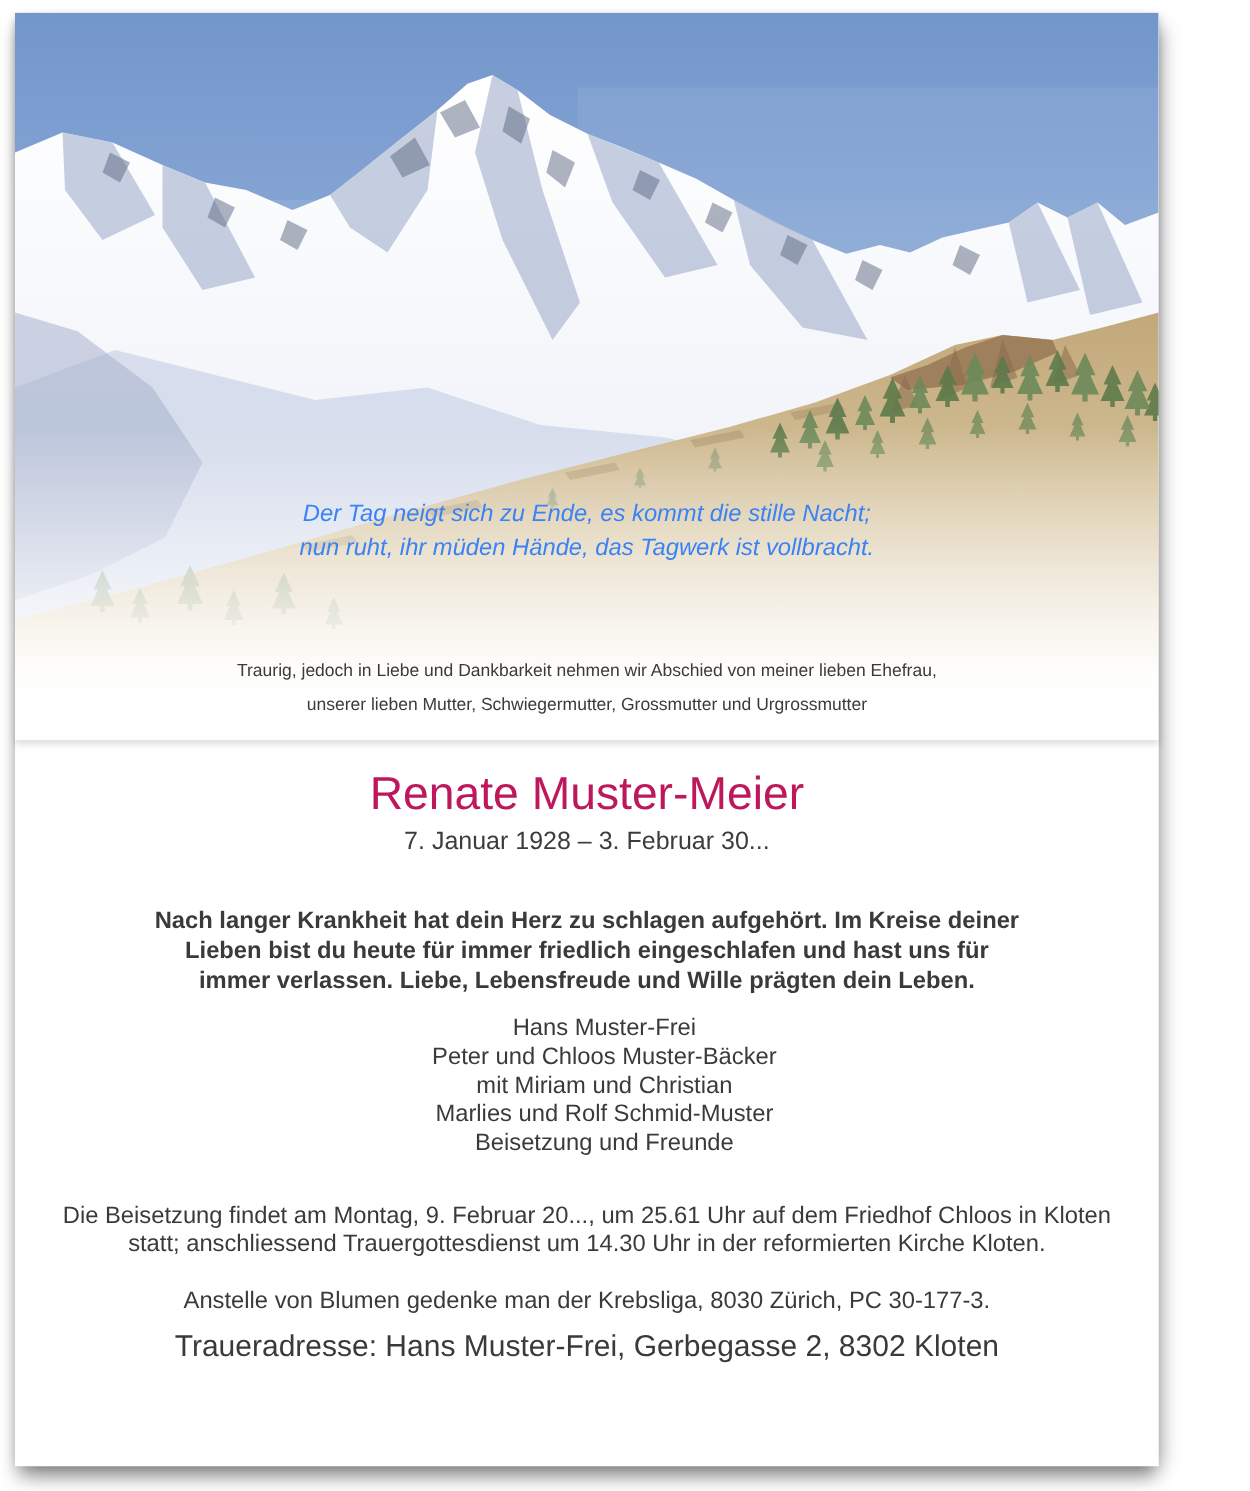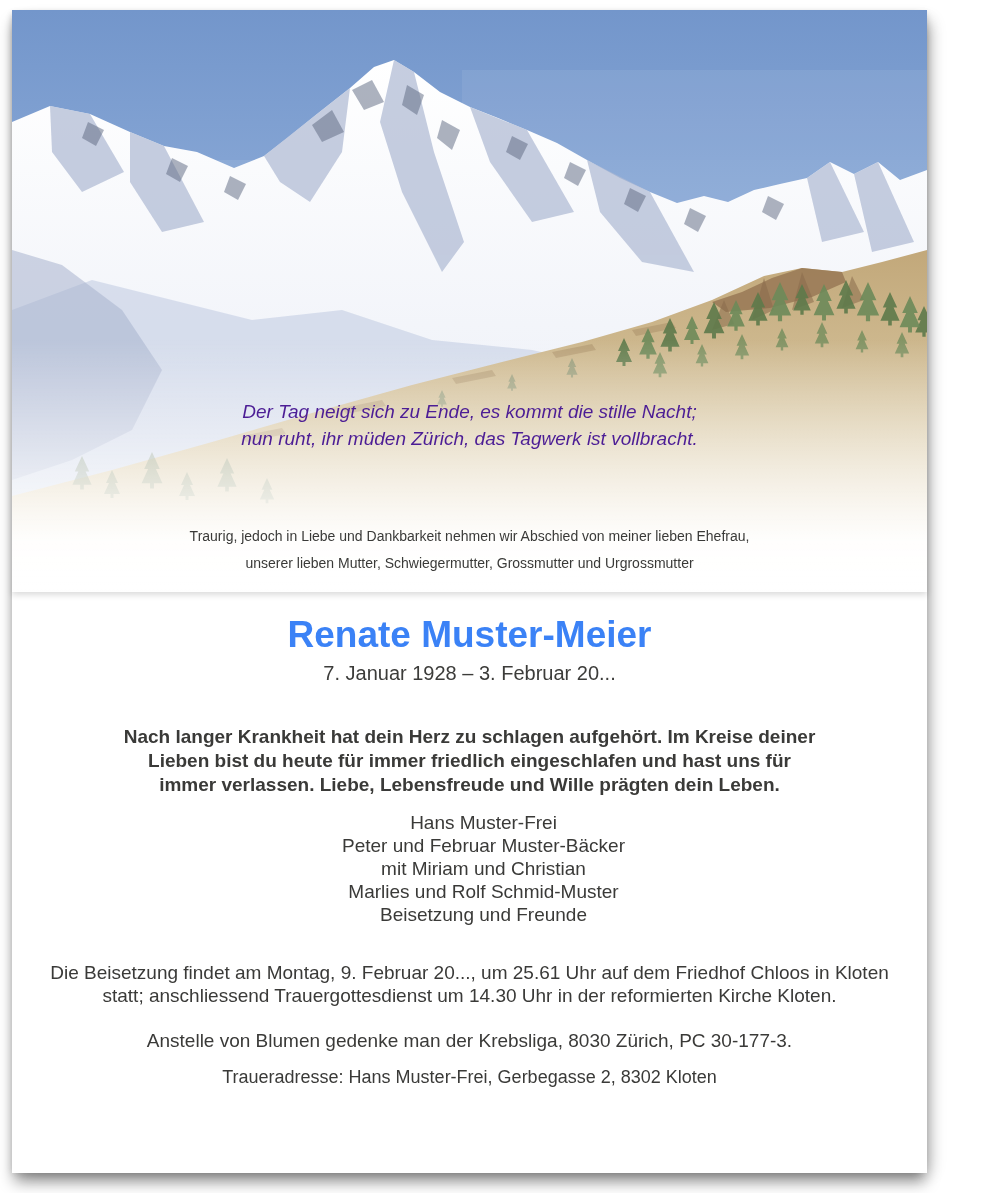--- a/index.html
+++ b/index.html
@@ -42,41 +42,41 @@
     left: 0;
     width: 100%;
     text-align: center;
     z-index: 5;
   }
   .quote {
     top: 388px;
     font-size: 19px;
     line-height: 27px;
     font-style: italic;
-    color: #4c1d95;
+    color: #3b82f6;
   }
   .intro {
     top: 513px;
     font-size: 14px;
     line-height: 27px;
     color: #3a3a38;
   }
   .white-section {
     position: relative;
     text-align: center;
     color: #3a3a38;
   }
   .deceased-name {
     margin: 0;
     padding-top: 22px;
     font-size: 37px;
     line-height: 42px;
-    font-weight: 700;
+    font-weight: 400;
     letter-spacing: 0px;
-    color: #3b82f6;
+    color: #be185d;
   }
   .life-dates {
     margin-top: 5px;
     font-size: 20px;
     line-height: 24px;
     color: #3c3c3a;
   }
   .eulogy {
     margin-top: 40px;
     font-size: 19px;
@@ -99,21 +99,21 @@
     font-size: 19px;
     line-height: 23px;
   }
   .donation {
     margin-top: 22px;
     font-size: 19px;
     line-height: 23px;
   }
   .address {
     margin-top: 14px;
-    font-size: 18px;
+    font-size: 24px;
     line-height: 23px;
   }
   .line { white-space: nowrap; }
 </style>
 </head>
 <body>
 
 <div class="stage">
   <div class="card">
 
@@ -241,44 +241,44 @@
             <use href="#tree" transform="translate(215,472) scale(1.2)"></use>
             <use href="#tree" transform="translate(255,486) scale(0.9)"></use>
           </g>
         </g>
 
         <rect x="0" y="330" width="915" height="252" fill="url(#fadeG)"></rect>
       </svg>
 
       <div class="overlay-text quote">
         <div class="line">Der Tag neigt sich zu Ende, es kommt die stille Nacht;</div>
-        <div class="line">nun ruht, ihr müden Zürich, das Tagwerk ist vollbracht.</div>
+        <div class="line">nun ruht, ihr müden Hände, das Tagwerk ist vollbracht.</div>
       </div>
 
       <div class="overlay-text intro">
         <div class="line">Traurig, jedoch in Liebe und Dankbarkeit nehmen wir Abschied von meiner lieben Ehefrau,</div>
         <div class="line">unserer lieben Mutter, Schwiegermutter, Grossmutter und Urgrossmutter</div>
       </div>
     </div>
 
     <div class="white-section">
 
       <h1 class="deceased-name">Renate Muster-Meier</h1>
-      <div class="life-dates">7. Januar 1928 – 3. Februar 20...</div>
+      <div class="life-dates">7. Januar 1928 – 3. Februar 30...</div>
 
       <div class="eulogy">
         <div class="line">Nach langer Krankheit hat dein Herz zu schlagen aufgehört. Im Kreise deiner</div>
         <div class="line">Lieben bist du heute für immer friedlich eingeschlafen und hast uns für</div>
         <div class="line">immer verlassen. Liebe, Lebensfreude und Wille prägten dein Leben.</div>
       </div>
 
 
       <div class="mourners">
         <div class="line">Hans Muster-Frei</div>
-        <div class="line">Peter und Februar Muster-Bäcker</div>
+        <div class="line">Peter und Chloos Muster-Bäcker</div>
         <div class="line">mit Miriam und Christian</div>
         <div class="line">Marlies und Rolf Schmid-Muster</div>
         <div class="line">Beisetzung und Freunde</div>
       </div>
 
       <div class="funeral">
         <div class="line">Die Beisetzung findet am Montag, 9. Februar 20..., um 25.61 Uhr auf dem Friedhof Chloos in Kloten</div>
         <div class="line">statt; anschliessend Trauergottesdienst um 14.30 Uhr in der reformierten Kirche Kloten.</div>
       </div>
 

